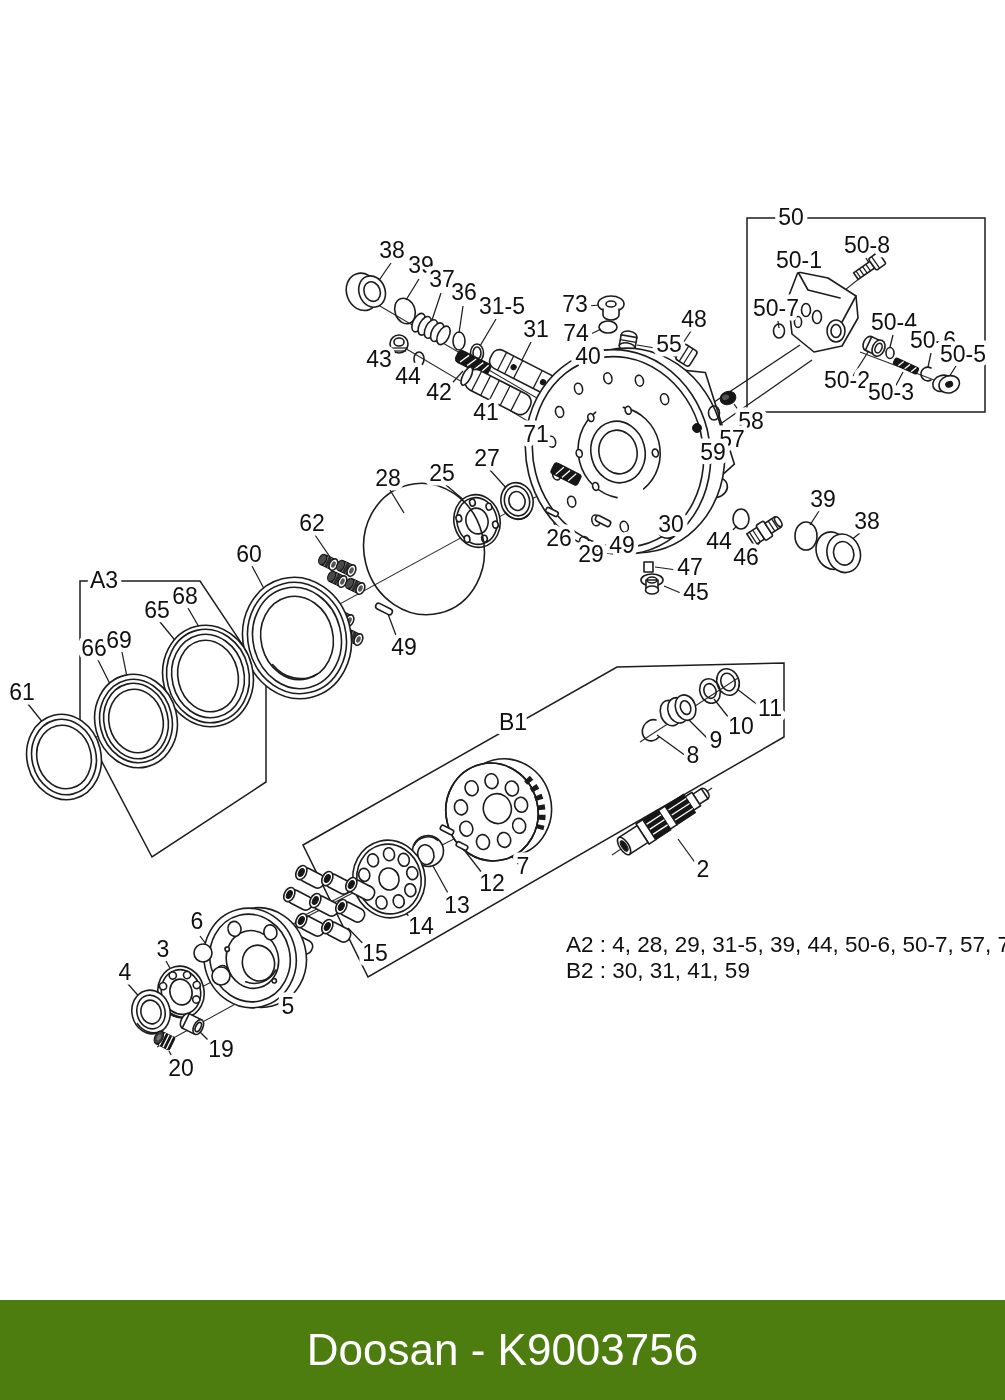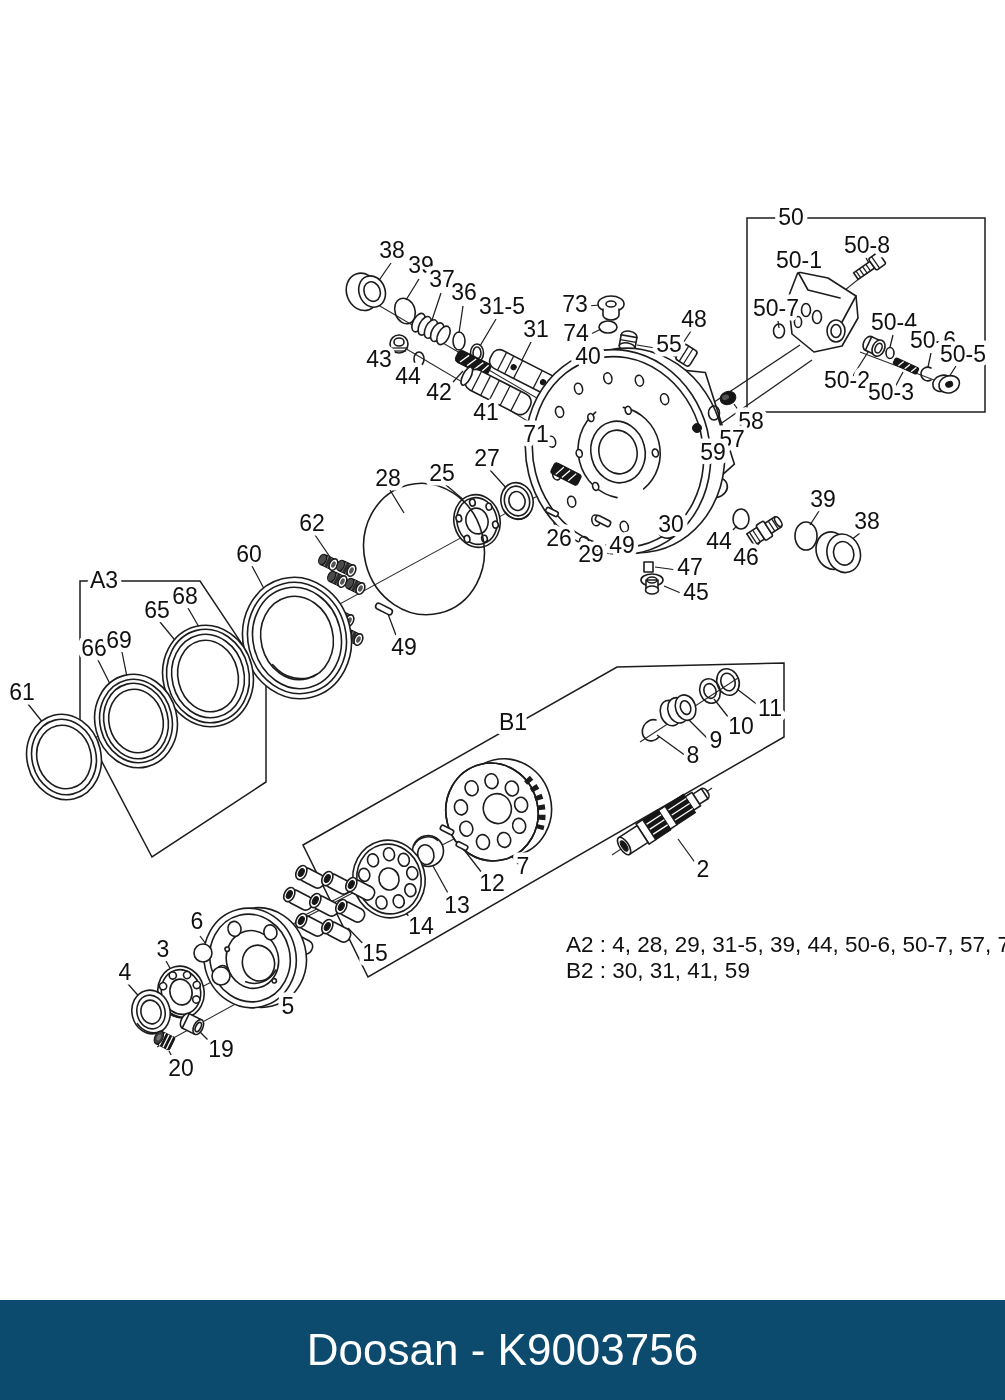--- a/index.html
+++ b/index.html
@@ -8,21 +8,21 @@
   .s{stroke:#1c1c1c;fill:#ffffff;stroke-width:1.6;stroke-linejoin:round;stroke-linecap:round;}
   .sn{stroke:#1c1c1c;fill:none;stroke-width:1.6;stroke-linejoin:round;stroke-linecap:round;}
   .dk{fill:#161616;stroke:#161616;}
   .ld{stroke:#1c1c1c;stroke-width:1.25;fill:none;}
   .ax{stroke:#2b2b2b;stroke-width:1.05;fill:none;}
   .box{stroke:#1c1c1c;fill:none;stroke-width:1.5;stroke-linejoin:miter;}
   .wl{stroke:#ffffff;stroke-width:1.3;fill:none;}
   .lbl{font-family:"Liberation Sans",sans-serif;font-size:23px;fill:#101010;text-anchor:middle;
        paint-order:stroke;stroke:#ffffff;stroke-width:9px;stroke-linejoin:round;}
   .note{font-family:"Liberation Sans",sans-serif;font-size:22.5px;fill:#101010;}
-  .footer{position:absolute;left:0;top:1300px;width:1005px;height:100px;background:#0c4a6e;
+  .footer{position:absolute;left:0;top:1300px;width:1005px;height:100px;background:#4d7c0f;
           color:#ffffff;display:flex;align-items:center;justify-content:center;gap:52px;font-size:44px;}
 </style>
 </head>
 <body>
 
 <svg id="diagram" width="1005" height="1300" viewBox="0 0 1005 1300">
 
   <defs>
     <g id="piston">
       <rect x="-13" y="-7" width="26" height="14" rx="6" class="s"></rect>

